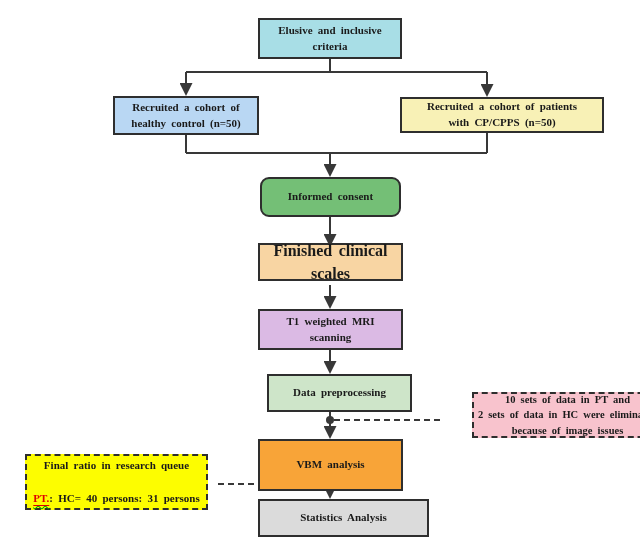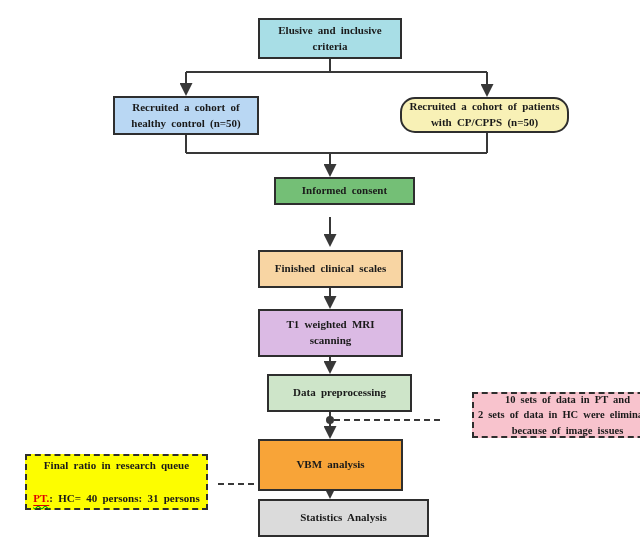--- a/index.html
+++ b/index.html
@@ -17,24 +17,24 @@
   .node,.note{
     position:absolute;box-sizing:border-box;
     display:flex;align-items:center;justify-content:center;
     text-align:center;font-weight:bold;color:#1a1a1a;
   }
   .node{border:2px solid var(--box-border,#2e2e2e);}
   .note{border:2px dashed var(--box-border,#2e2e2e);flex-direction:column;}
   .lbl{white-space:pre-line;line-height:1.45;word-spacing:2.5px;}
   #criteria  {left:258px;top:18px;width:144px;height:41px;background:var(--criteria-bg,#a8dee6);font-size:11px;}
   #healthy   {left:113px;top:96px;width:146px;height:39px;background:var(--healthy-bg,#b9d7f3);font-size:11px;}
-  #patients  {left:400px;top:97px;width:169px;height:36px;background:var(--patients-bg,#f8f1b6);font-size:11px;border-radius:15px;}
-  #consent   {left:274px;top:177px;width:141px;height:28px;background:var(--consent-bg,#74bf76);font-size:11px;}
-  #scales    {left:258px;top:250px;width:145px;height:38px;background:var(--scales-bg,#f8d5a3);font-size:11px;}
-  #mri       {left:258px;top:309px;width:145px;height:48px;background:var(--mri-bg,#dbbae4);font-size:11px;}
+  #patients  {left:400px;top:97px;width:204px;height:36px;background:var(--patients-bg,#f8f1b6);font-size:11px;}
+  #consent   {left:260px;top:177px;width:141px;height:40px;background:var(--consent-bg,#74bf76);font-size:11px;border-radius:9px;}
+  #scales    {left:258px;top:243px;width:145px;height:38px;background:var(--scales-bg,#f8d5a3);font-size:16px;}
+  #mri       {left:258px;top:309px;width:145px;height:41px;background:var(--mri-bg,#dbbae4);font-size:11px;}
   #preprocess{left:267px;top:374px;width:145px;height:38px;background:var(--preprocess-bg,#cee5c9);font-size:11px;}
   #vbm       {left:258px;top:439px;width:145px;height:52px;background:var(--vbm-bg,#f8a438);font-size:11px;}
   #stats     {left:258px;top:499px;width:171px;height:38px;background:var(--stats-bg,#dbdbdb);font-size:11px;}
   #eliminated{left:440px;top:392px;width:191px;height:46px;background:var(--eliminated-bg,#f8c3cd);font-size:10.5px;margin-left:32px;}
   #ratio     {left:25px;top:454px;width:183px;height:56px;background:var(--ratio-bg,#fdfd00);font-size:11px;}
   #ratio .lbl{line-height:1.5;}
   .wavy{
     text-decoration:underline wavy var(--wavy-green,#00a000);
     text-underline-offset:3px;
   }

